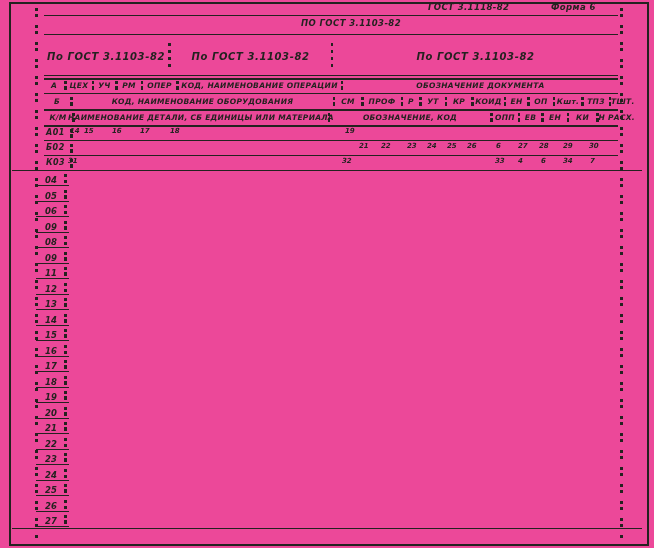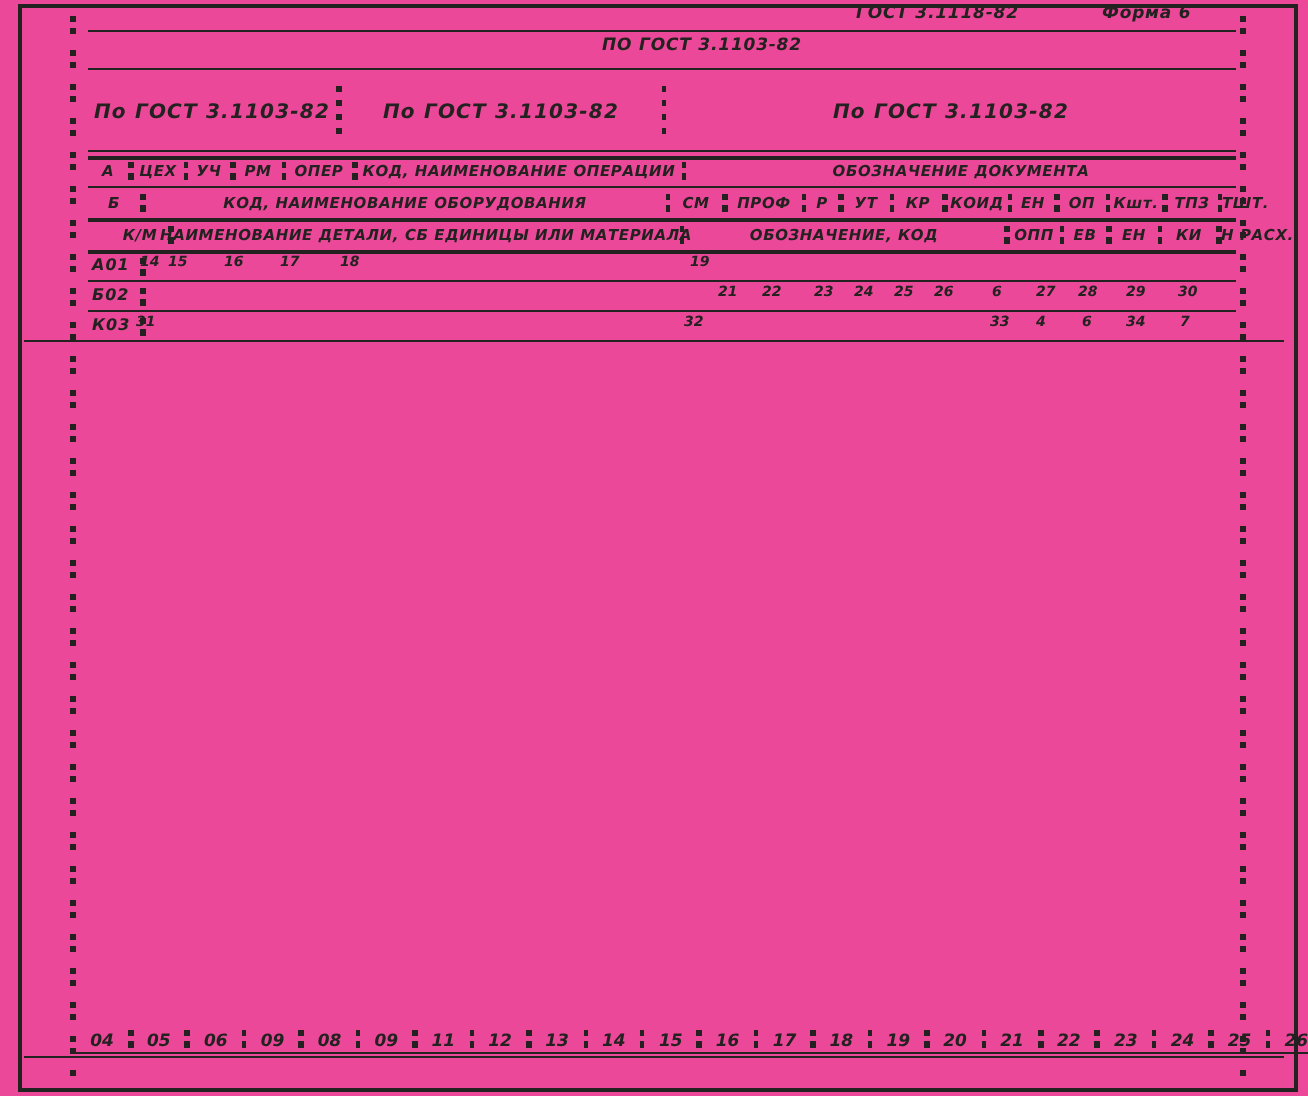--- a/index.html
+++ b/index.html
@@ -34,21 +34,21 @@
   .txt{font-style:italic;font-weight:bold;letter-spacing:0.4px;white-space:nowrap;}
   #doc-gost{position:absolute;left:428px;top:2px;font-size:8.5px;}
   #forma{position:absolute;left:551px;top:2px;font-size:8.5px;}
   #po-gost-top{position:absolute;left:44px;top:18px;width:574px;height:15px;
     text-align:center;font-size:8.5px;padding-left:40px;box-sizing:border-box;}
   
   .cellrow{position:absolute;left:44px;width:574px;display:flex;align-items:center;}
   #po-row{top:36px;height:40px;}
   #row-a{top:78px;height:15px;}
   #row-b{top:94px;height:15px;}
-  #row-km{top:110px;height:15px;margin-left:12px;}
+  #row-km{top:110px;height:15px;}
   .cell{display:flex;align-items:center;justify-content:center;height:100%;
     overflow:visible;flex:0 0 auto;}
   .cell.grow{flex:1 1 auto;}
   .cell-label{font-style:italic;font-weight:bold;letter-spacing:0.3px;white-space:nowrap;}
   #po-row .cell-label{font-size:10px;letter-spacing:0.6px;}
   #row-a .cell-label,#row-b .cell-label,#row-km .cell-label{font-size:7.5px;}
   .vsep{flex:0 0 2.5px;width:2.5px;height:9px;align-self:center;
     background:linear-gradient(to bottom,#242220 0 3px,transparent 3px 5.5px,#242220 5.5px 8.5px);}
   #po-row .vsep{height:26px;
     background:repeating-linear-gradient(to bottom,#242220 0 3px,transparent 3px 7px);}
@@ -56,21 +56,21 @@
   .refrow{position:absolute;left:44px;width:574px;height:14px;}
   #row-a01{top:126px;}
   #row-b02{top:141px;}
   #row-k03{top:156px;}
   .refrow .rlabel{position:absolute;left:2px;top:2px;font-size:8px;font-style:italic;font-weight:bold;letter-spacing:0.5px;}
   .refrow .rcolon{position:absolute;left:26px;top:3px;width:2.5px;height:9px;
     background:linear-gradient(to bottom,#242220 0 3px,transparent 3px 5.5px,#242220 5.5px 8.5px);}
   .ref-num{position:absolute;top:1px;font-size:7px;font-style:italic;font-weight:bold;}
   
   #blank-rows{position:absolute;left:0;top:171px;width:654px;height:356px;
-    display:flex;}
+    display:flex;flex-direction:column;}
   .blank-row{flex:1 1 auto;position:relative;}
   .bl-line{position:absolute;left:36px;bottom:0;width:33px;border-bottom:1.4px solid #242220;}
   .bl-num{position:absolute;left:40px;bottom:1px;width:22px;text-align:center;
     font-size:8.5px;font-style:italic;font-weight:bold;}
   .bl-colon{position:absolute;left:64px;bottom:3px;width:2.5px;height:9px;
     background:linear-gradient(to bottom,#242220 0 3px,transparent 3px 5.5px,#242220 5.5px 8.5px);}
   
   #footer-strip{position:absolute;left:12px;top:529px;width:630px;height:15px;
     text-align:center;font-size:9px;}
 </style>

